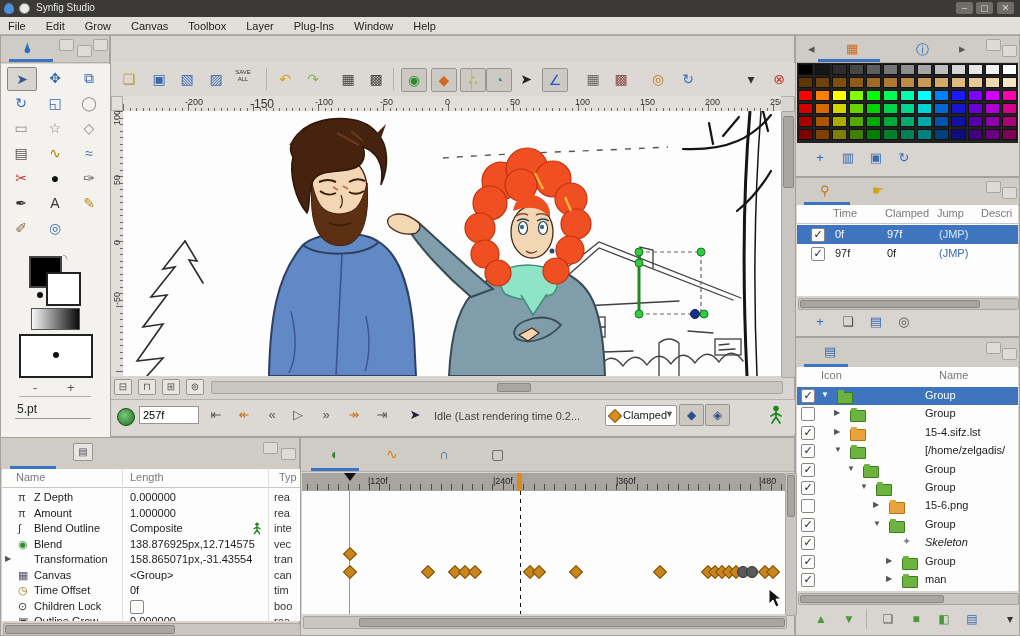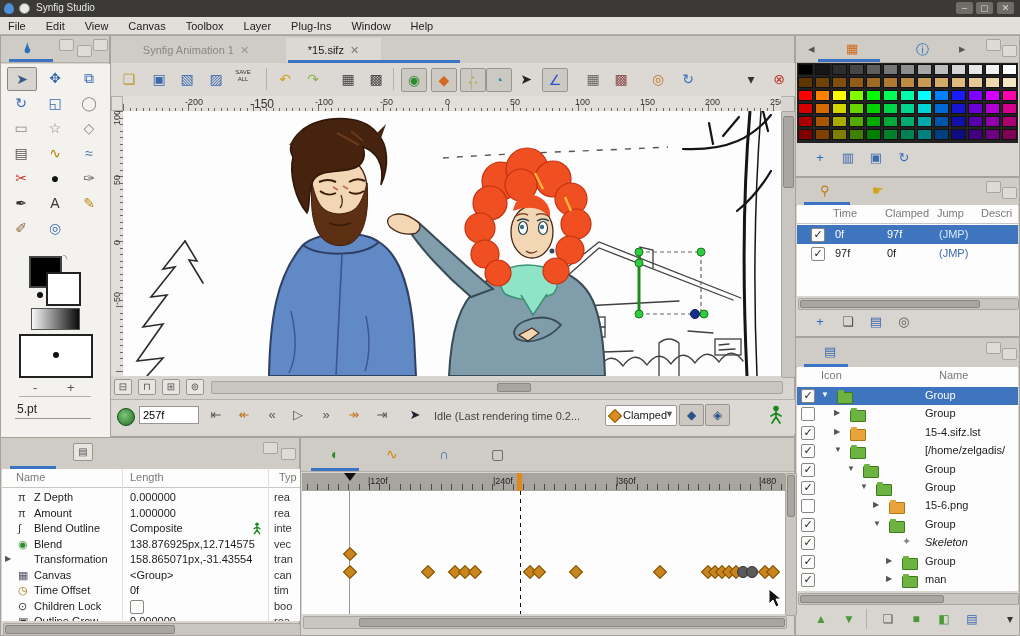--- a/index.html
+++ b/index.html
@@ -45,21 +45,21 @@
     <span class="abs" style="left:19px;top:3px;width:11px;height:11px;background:#e8e8e8;border-radius:50%;border:1px solid #888;box-sizing:border-box;"></span>
     <span class="t">Synfig Studio</span>
     <span class="winbtn" style="left:956px;">–</span>
     <span class="winbtn" style="left:976px;">▢</span>
     <span class="winbtn" style="left:997px;">✕</span>
   </div>
 
   <div class="abs" id="menubar">
       <span class="menu-item">File</span>
       <span class="menu-item">Edit</span>
-      <span class="menu-item">View</span>
+      <span class="menu-item">Grow</span>
       <span class="menu-item">Canvas</span>
       <span class="menu-item">Toolbox</span>
       <span class="menu-item">Layer</span>
       <span class="menu-item">Plug-Ins</span>
       <span class="menu-item">Window</span>
       <span class="menu-item">Help</span>
     </div>
 
   <div class="abs panel" id="toolbox" style="left:0;top:35px;width:110px;height:402px;">
     <div class="tabstrip" style="height:26px;">
@@ -103,25 +103,20 @@
       </div>
       <span class="abs" style="left:32px;top:134px;font-size:13px;color:#555;">-</span>
       <span class="abs" style="left:66px;top:134px;font-size:13px;color:#555;">+</span>
       <div class="abs" style="left:18px;top:150px;width:72px;height:1px;background:#b3afa9;"></div>
       <span class="abs" style="left:16px;top:156px;font-size:12px;color:#222;">5.pt</span>
       <div class="abs" style="left:14px;top:172px;width:76px;height:1px;background:#9a968f;"></div>
     </div>
   </div>
 
   <div class="abs" id="canvasregion" style="left:110px;top:35px;width:685px;height:402px;background:#d8d4cf;border:1px solid #a6a29c;box-sizing:border-box;">
-    <div class="tabstrip" style="height:27px;" id="tabstrip">
-        <div style="position: absolute; left: 10px; top: 2px; width: 150px; height: 24px; background: transparent; text-align: center; line-height: 24px; color: rgb(138, 135, 129); font-size: 11px;"><span style="position: static;">Synfig Animation 1</span><span style="position: static; margin-left: 6px; color: rgb(154, 150, 143);">✕</span></div>
-        <div style="position: absolute; left: 175px; top: 2px; width: 95px; height: 24px; background: rgb(220, 217, 212); text-align: center; line-height: 24px; color: rgb(26, 26, 26); font-size: 11px;"><span style="position: static;">*15.sifz</span><span style="position: static; margin-left: 6px; color: rgb(119, 119, 119);">✕</span></div>
-        <div style="position: absolute; left: 177px; top: 24px; width: 172px; height: 3px; background: rgb(59, 116, 194);"></div>
-      </div>
     <div class="abs" id="canvastoolbar" style="left:0;top:27px;width:685px;height:33px;background:#dcd9d4;border-bottom:1px solid #b3afa9;">
         <div style="position: absolute; left: 6px; top: 5px; width: 24px; height: 22px; text-align: center; line-height: 22px; font-size: 14px; color: rgb(184, 150, 42);">❏</div>
         <div style="position: absolute; left: 36px; top: 5px; width: 24px; height: 22px; text-align: center; line-height: 22px; font-size: 14px; color: rgb(58, 106, 176);">▣</div>
         <div style="position: absolute; left: 64px; top: 5px; width: 24px; height: 22px; text-align: center; line-height: 22px; font-size: 14px; color: rgb(58, 106, 176);">▧</div>
         <div style="position: absolute; left: 93px; top: 5px; width: 24px; height: 22px; text-align: center; line-height: 22px; font-size: 14px; color: rgb(58, 106, 176);">▨</div>
         <div style="position: absolute; left: 119px; top: 6px; width: 26px; font-size: 6px; line-height: 7px; text-align: center; color: rgb(51, 51, 51); white-space: pre;">SAVE
 ALL</div>
         <div style="position: absolute; left: 162px; top: 5px; width: 24px; height: 22px; text-align: center; line-height: 22px; font-size: 14px; color: rgb(210, 162, 26);">↶</div>
         <div style="position: absolute; left: 190px; top: 5px; width: 24px; height: 22px; text-align: center; line-height: 22px; font-size: 14px; color: rgb(134, 178, 74);">↷</div>
         <div style="position: absolute; left: 225px; top: 5px; width: 24px; height: 22px; text-align: center; line-height: 22px; font-size: 14px; color: rgb(68, 68, 68);">▦</div>

